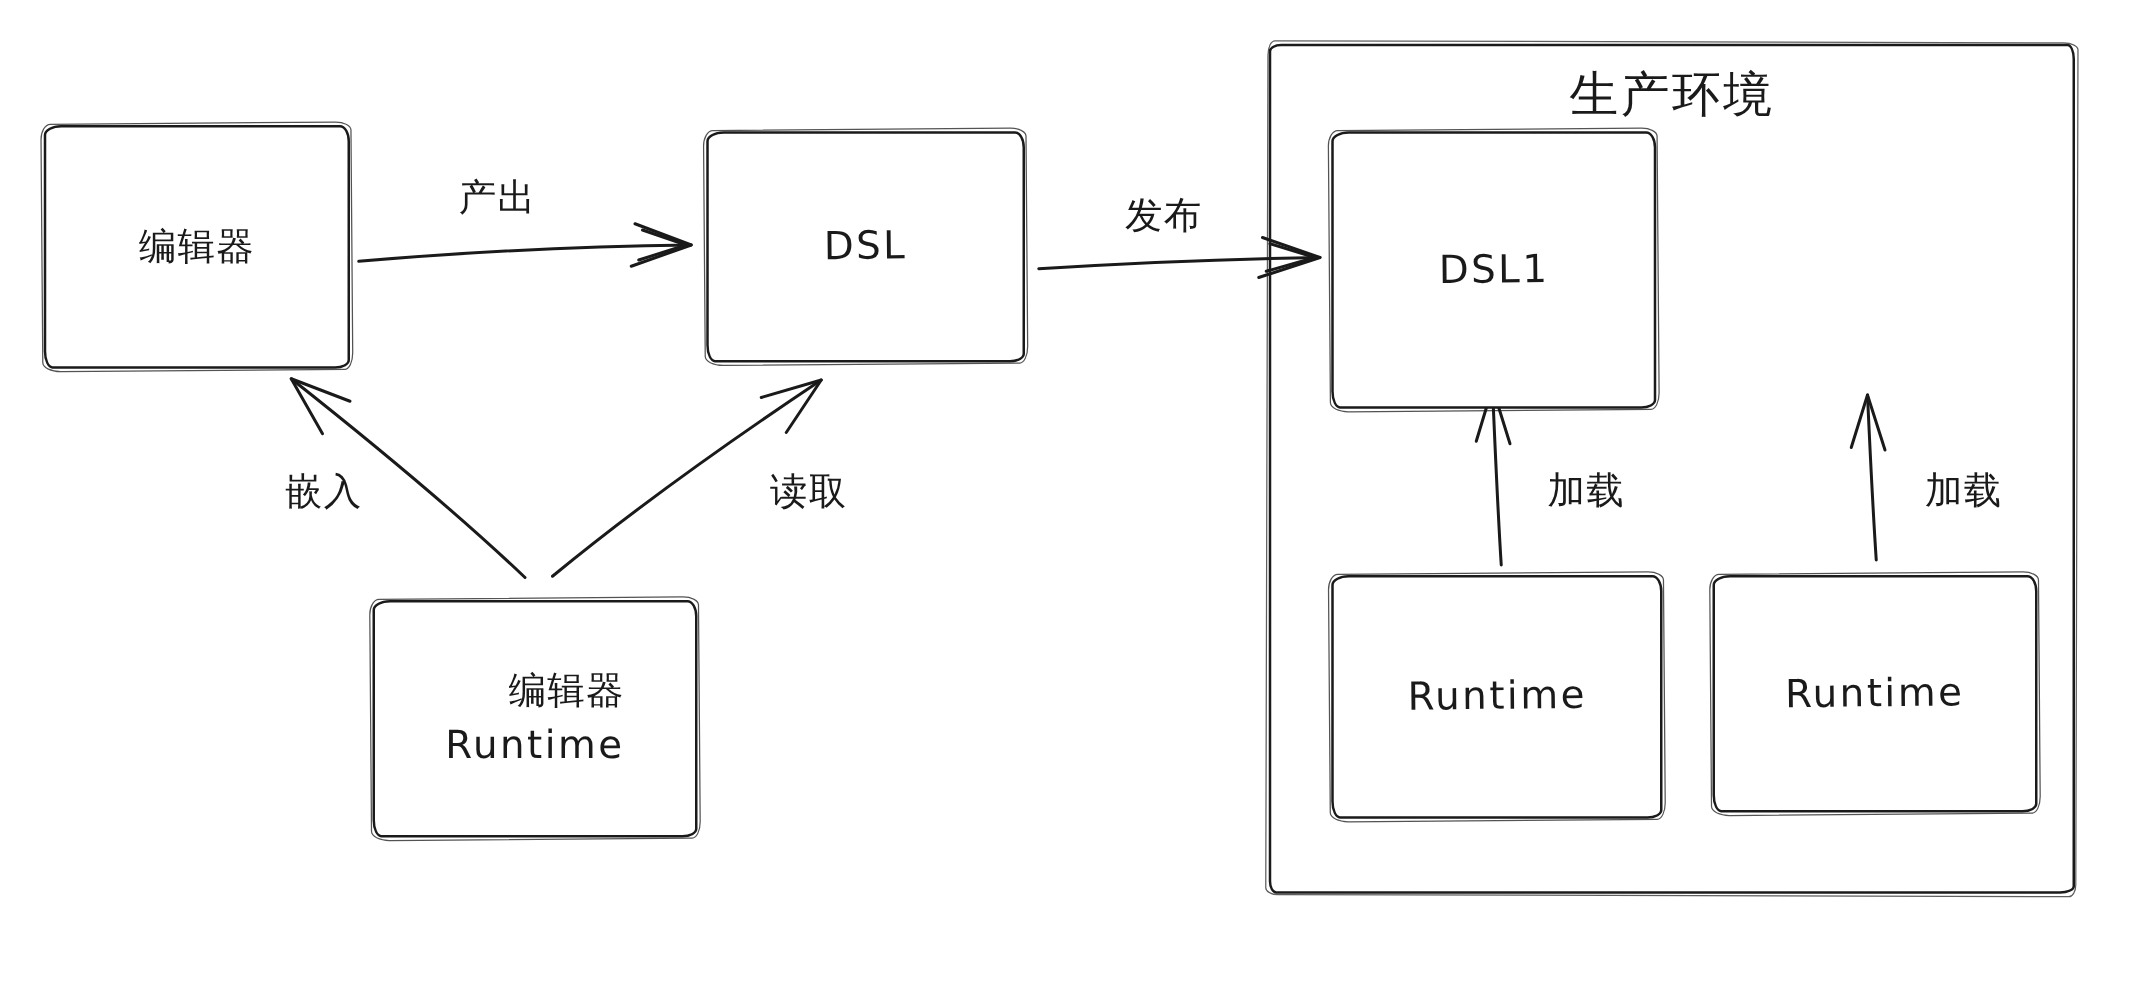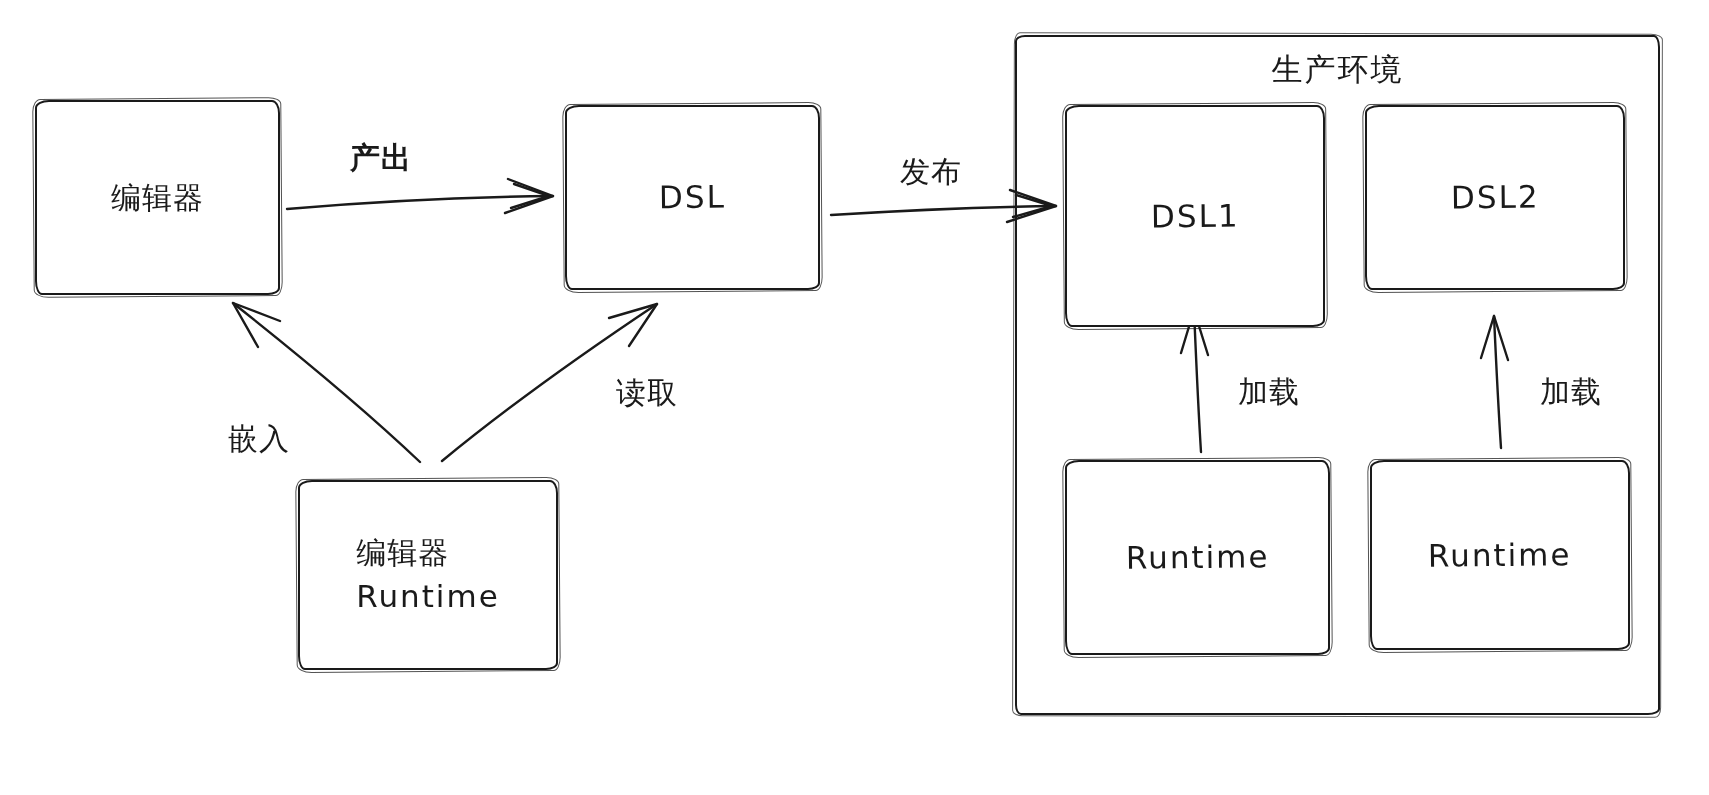--- a/index.html
+++ b/index.html
@@ -33,21 +33,21 @@
   
   .node {
     position: absolute;
     border: 2.5px solid #1a1a1a;
     border-radius: 14px 8px 12px 7px / 8px 13px 7px 14px;
     background: #ffffff;
     display: flex;
     align-items: center;
     justify-content: center;
     box-sizing: border-box;
-    text-align: left;
+    text-align: right;
   }
   .node::before {
     content: "";
     position: absolute;
     inset: -4px;
     border: 1.4px solid rgba(26,26,26,0.75);
     border-radius: 8px 13px 7px 15px / 13px 7px 14px 8px;
     transform: rotate(-0.45deg);
     pointer-events: none;
   }
@@ -77,21 +77,21 @@
     border-radius: 6px 12px 6px 10px / 12px 6px 10px 6px;
     transform: rotate(0.15deg);
     pointer-events: none;
   }
   .frame-title {
     position: absolute;
     top: 12px;
     left: 0;
     width: 100%;
     text-align: center;
-    font-size: 31px;
+    font-size: 39px;
     letter-spacing: 2px;
   }
   
   .edge-label {
     position: absolute;
     font-size: 30px;
     letter-spacing: 1px;
     white-space: nowrap;
   }
 </style>
@@ -145,32 +145,29 @@
     <span class="node-label">
       <span>编辑器</span><br>
       <span class="latin">Runtime</span>
     </span>
   </div>
 
   <div class="node" style="left:1065px; top:105px; width:260px; height:222px;">
     <span class="node-label latin">DSL1</span>
   </div>
 
-  <div class="node" style="left:1365px; top:105px; width:260px; height:185px;">
-    <span class="node-label latin">DSL2</span>
-  </div>
 
   <div class="node" style="left:1065px; top:460px; width:265px; height:195px;">
     <span class="node-label latin">Runtime</span>
   </div>
 
   <div class="node" style="left:1370px; top:460px; width:260px; height:190px;">
     <span class="node-label latin">Runtime</span>
   </div>
 
-  <div class="edge-label" style="left:350px; top:138px;font-weight:bold;">产出</div>
+  <div class="edge-label" style="left:367px; top:138px;">产出</div>
   <div class="edge-label" style="left:900px; top:152px;font-family:Liberation Serif, serif;">发布</div>
-  <div class="edge-label" style="left:228px; top:373px;margin-top:46px;">嵌入</div>
+  <div class="edge-label" style="left:228px; top:373px;">嵌入</div>
   <div class="edge-label" style="left:616px; top:373px;">读取</div>
   <div class="edge-label" style="left:1238px; top:372px;">加载</div>
   <div class="edge-label" style="left:1540px; top:372px;">加载</div>
 
 </div>
 
 </body></html>

